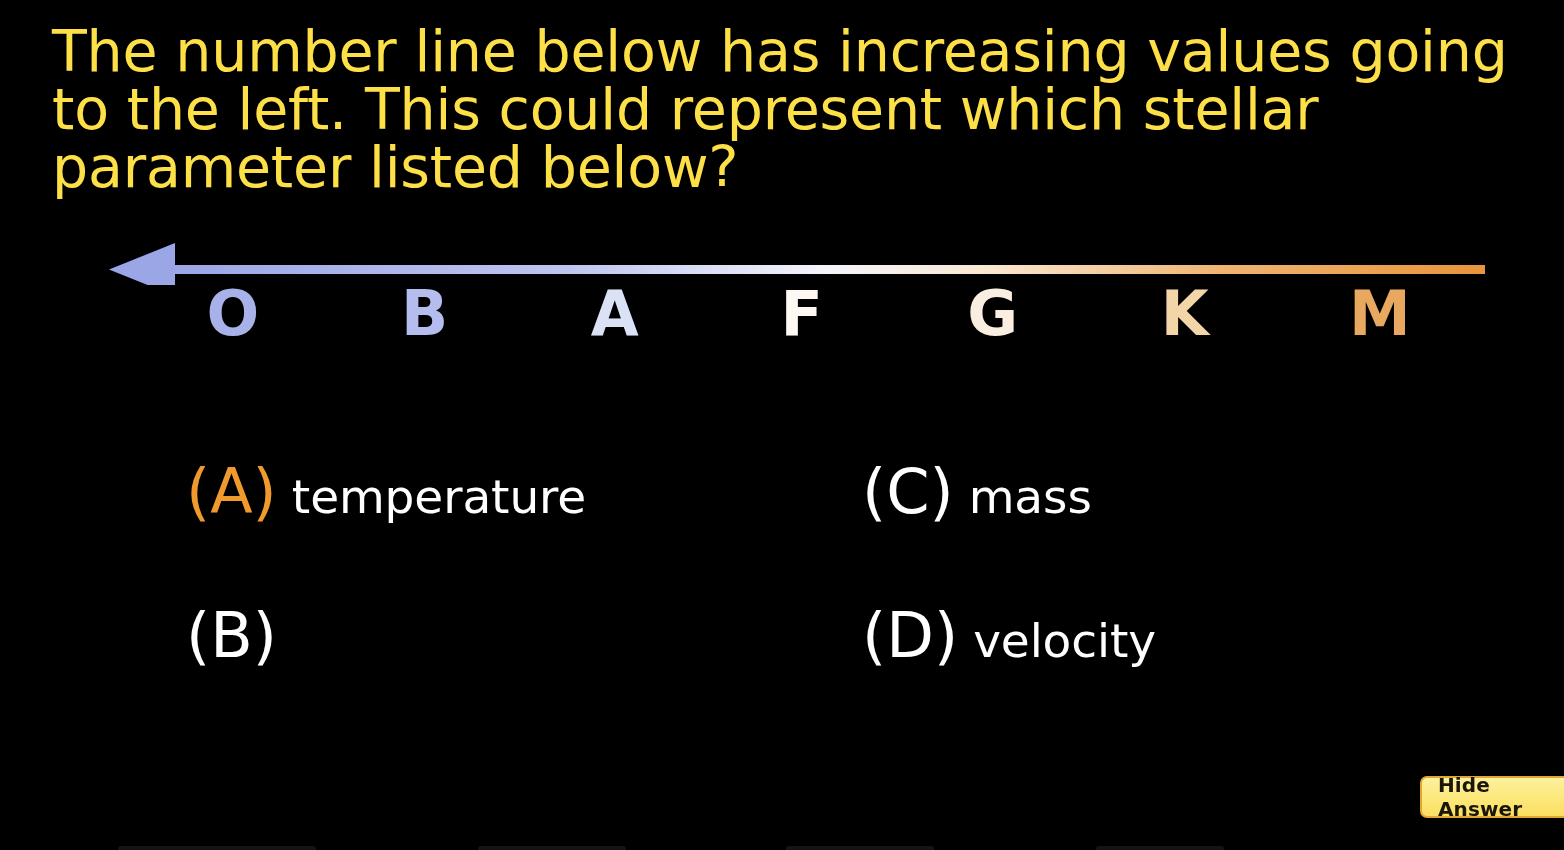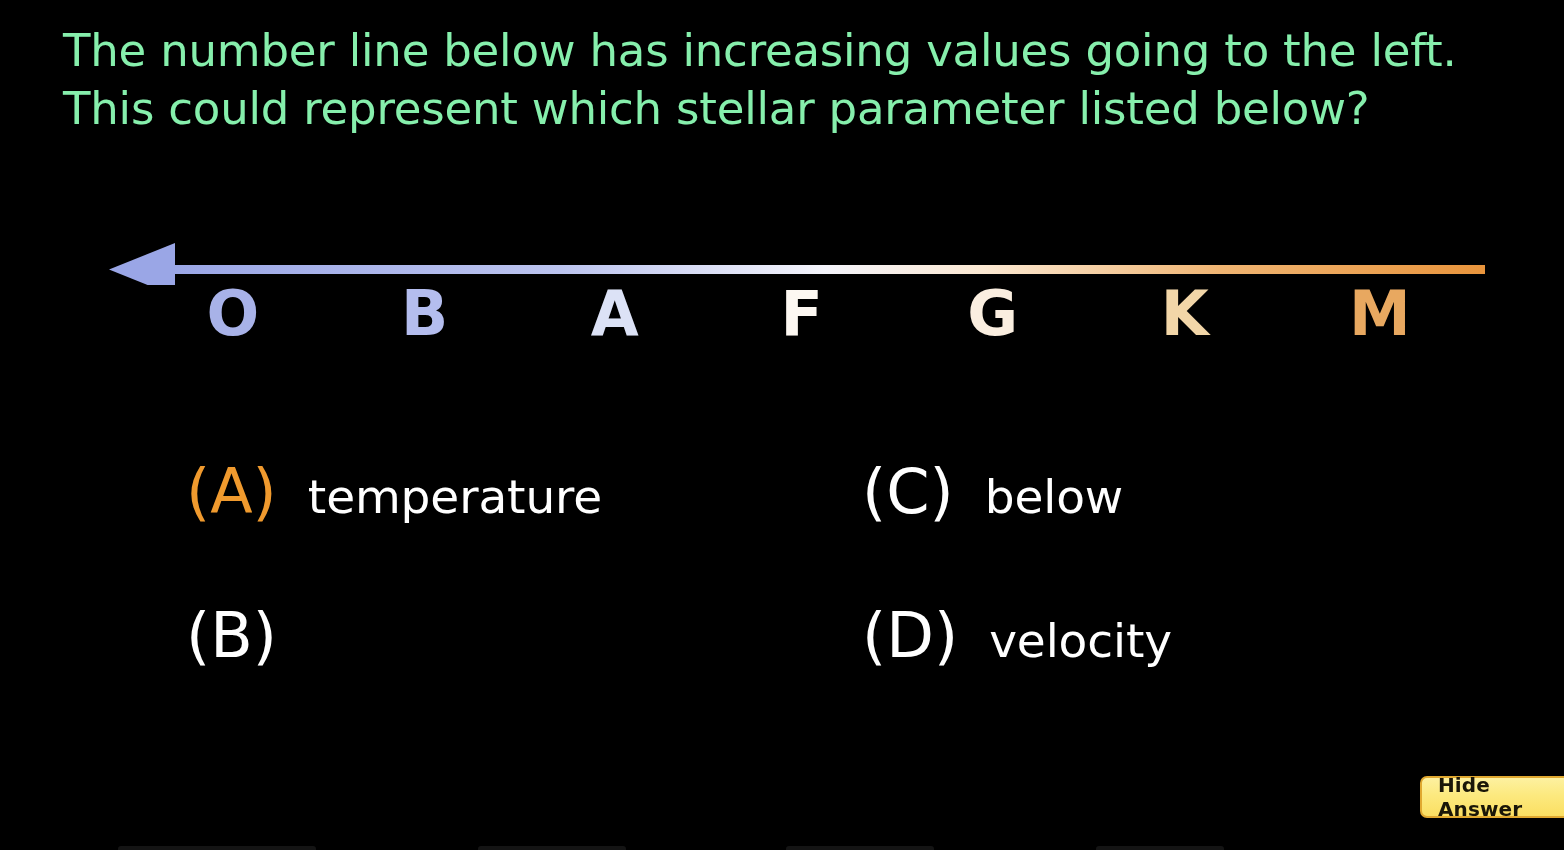--- a/index.html
+++ b/index.html
@@ -12,25 +12,25 @@
     height: 850px;
     position: relative;
     overflow: hidden;
     font-family: "DejaVu Sans", "Liberation Sans", sans-serif;
     -webkit-font-smoothing: antialiased;
   }
 
   
   #question-text {
     position: absolute;
-    left: 63px;
+    left: 52px;
     top: 22px;
     width: 1490px;
-    color: #86efac;
-    font-size: 45px;
+    color: #fde047;
+    font-size: 57px;
     line-height: 58px;
     font-weight: 400;
     letter-spacing: -0.2px;
     white-space: pre-wrap;
   }
 
   
   #number-line {
     position: absolute;
     left: 0;
@@ -87,21 +87,21 @@
   .answer-key {
     font-size: 62px;
     font-weight: 400;
     line-height: 74px;
     color: #ffffff;
   }
   .answer-key.highlight {
     color: #f09a2e;
   }
   .answer-label {
-    margin-left: 31px;
+    margin-left: 15px;
     font-size: 47px;
     font-weight: 400;
     line-height: 74px;
     color: #ffffff;
     letter-spacing: -0.1px;
   }
 
   
   #hide-answer-button {
     position: absolute;
@@ -180,21 +180,21 @@
     <span class="answer-key highlight">(A)</span>
     <span class="answer-label">temperature</span>
   </div>
 
   <div class="answer-option col-left row-2">
     <span class="answer-key">(B)</span>
   </div>
 
   <div class="answer-option col-right row-1">
     <span class="answer-key">(C)</span>
-    <span class="answer-label">below</span>
+    <span class="answer-label">mass</span>
   </div>
 
   <div class="answer-option col-right row-2">
     <span class="answer-key">(D)</span>
     <span class="answer-label">velocity</span>
   </div>
 </div>
 
 <div id="hide-answer-button">
   <span>Hide Answer</span>

